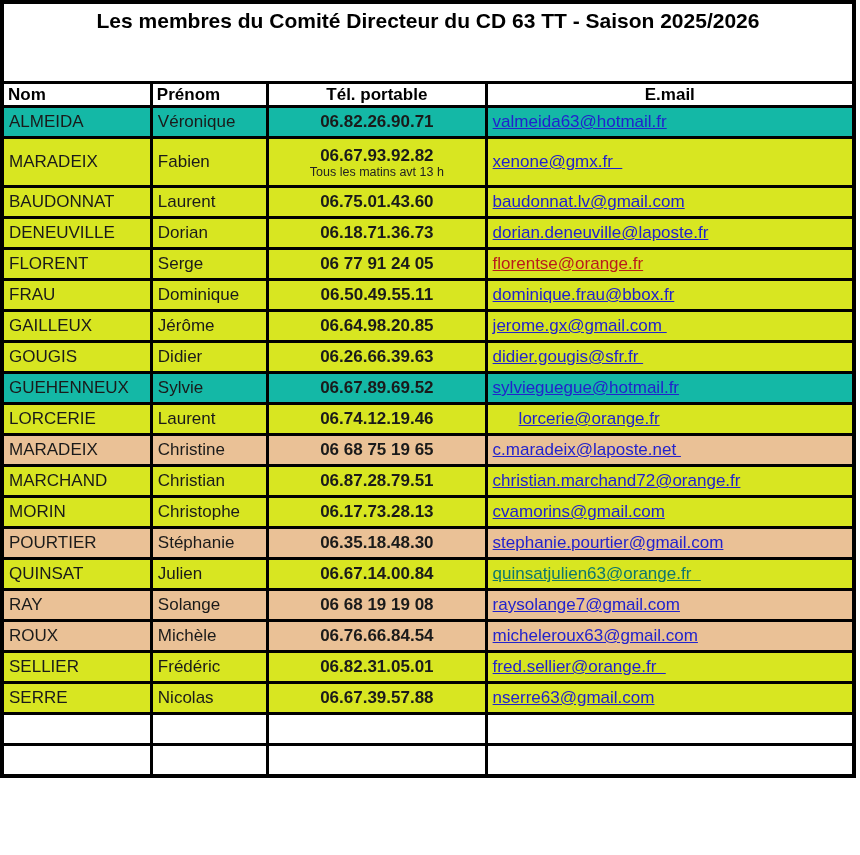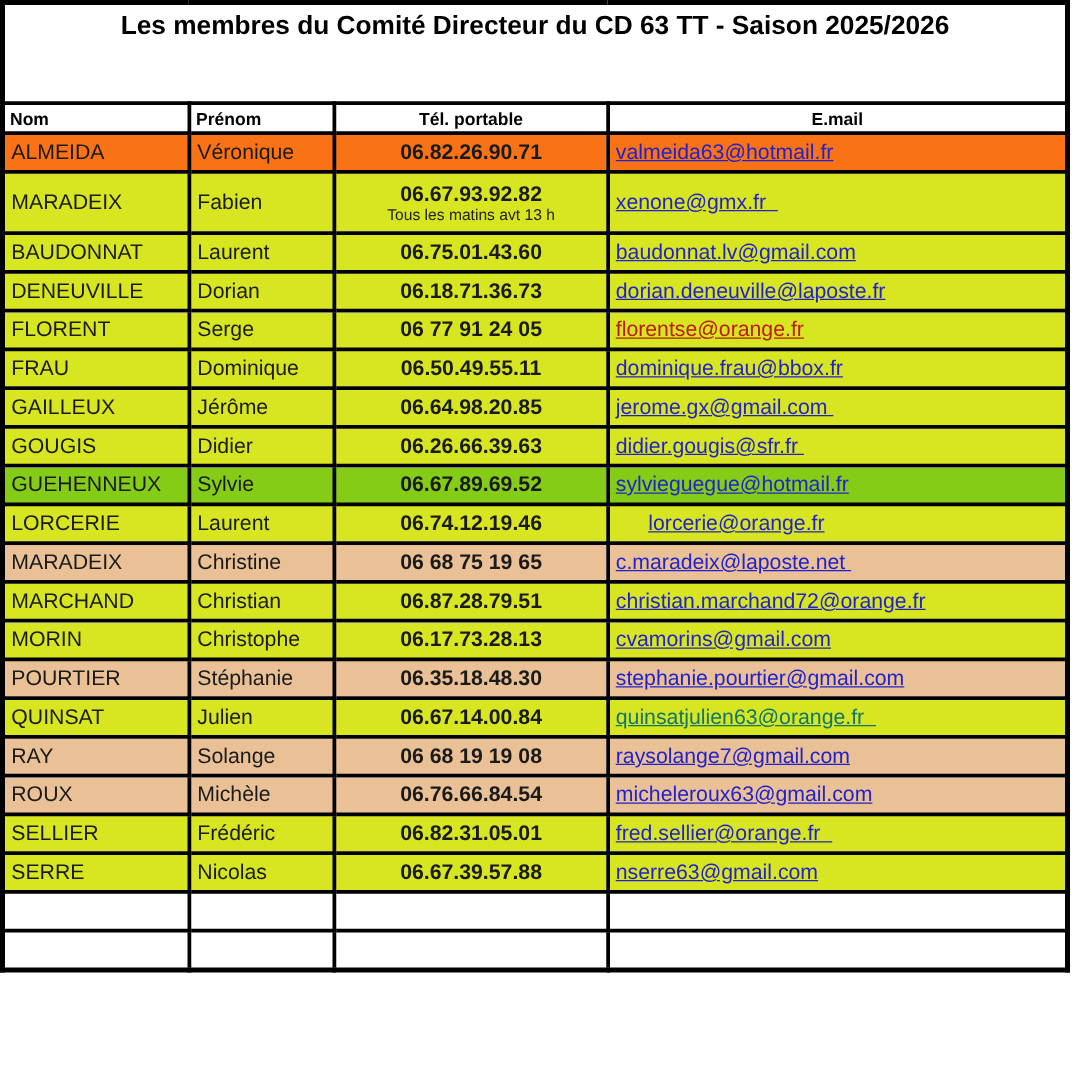--- a/index.html
+++ b/index.html
@@ -34,21 +34,21 @@
     font-size: 21px;
     font-weight: bold;
     padding-top: 5px;
     letter-spacing: 0px;
     margin-top: 28px;
   }
   tr.header-row td {
     height: 21px;
     background: #ffffff;
     font-weight: bold;
-    font-size: 14px;
+    font-size: 17px;
     padding: 0 4px;
     vertical-align: middle;
   }
   tr.header-row td.center { text-align: center; }
 
   tr.data-row td {
     height: 28px;
     font-size: 17px;
     padding: 0 5px;
     vertical-align: middle;
@@ -87,21 +87,21 @@
     <tr class="title-row">
       <td colspan="4">Les membres du Comité Directeur du CD 63 TT - Saison 2025/2026</td>
     </tr>
     <tr class="header-row">
       <td>Nom</td>
       <td>Prénom</td>
       <td class="center">Tél. portable</td>
       <td class="center">E.mail</td>
     </tr>
 
-  <tr class="data-row" style="background: #f97316;">
+  <tr class="data-row" style="background: #14b8a6;">
         <td>ALMEIDA</td>
         <td>Véronique</td>
         <td class="tel-cell"><span>06.82.26.90.71</span></td>
         <td class="email-cell"><a class="email-link" style="color: rgb(34, 34, 204);">valmeida63@hotmail.fr</a></td>
       </tr>
       <tr class="data-row tall" style="background: rgb(216, 230, 33);">
         <td>MARADEIX</td>
         <td>Fabien</td>
         <td class="tel-cell"><span>06.67.93.92.82</span><span class="tel-note">Tous les matins avt 13 h</span></td>
         <td class="email-cell"><a class="email-link" style="color: rgb(34, 34, 204);">xenone@gmx.fr  </a></td>
@@ -135,21 +135,21 @@
         <td>Jérôme</td>
         <td class="tel-cell"><span>06.64.98.20.85</span></td>
         <td class="email-cell"><a class="email-link" style="color: rgb(34, 34, 204);">jerome.gx@gmail.com </a></td>
       </tr>
       <tr class="data-row" style="background: rgb(216, 230, 33);">
         <td>GOUGIS</td>
         <td>Didier</td>
         <td class="tel-cell"><span>06.26.66.39.63</span></td>
         <td class="email-cell"><a class="email-link" style="color: rgb(34, 34, 204);">didier.gougis@sfr.fr </a></td>
       </tr>
-      <tr class="data-row" style="background: #84cc16;">
+      <tr class="data-row" style="background: #14b8a6;">
         <td>GUEHENNEUX</td>
         <td>Sylvie</td>
         <td class="tel-cell"><span>06.67.89.69.52</span></td>
         <td class="email-cell"><a class="email-link" style="color: rgb(34, 34, 204); margin-top: 45px;">sylvieguegue@hotmail.fr</a></td>
       </tr>
       <tr class="data-row" style="background: rgb(216, 230, 33);">
         <td>LORCERIE</td>
         <td>Laurent</td>
         <td class="tel-cell"><span>06.74.12.19.46</span></td>
         <td class="email-cell"><a class="email-link" style="color: rgb(34, 34, 204); padding-left: 26px;">lorcerie@orange.fr</a></td>

